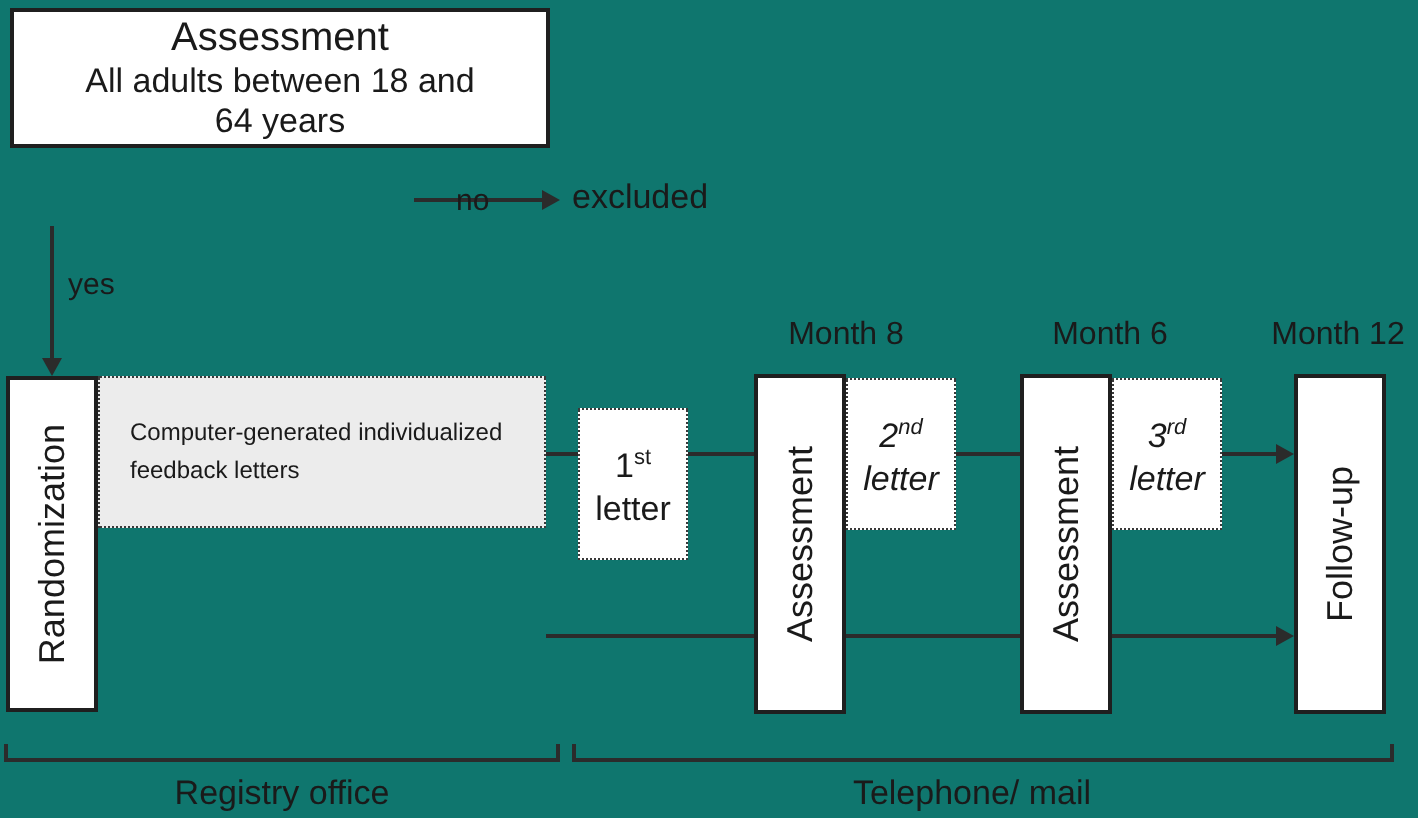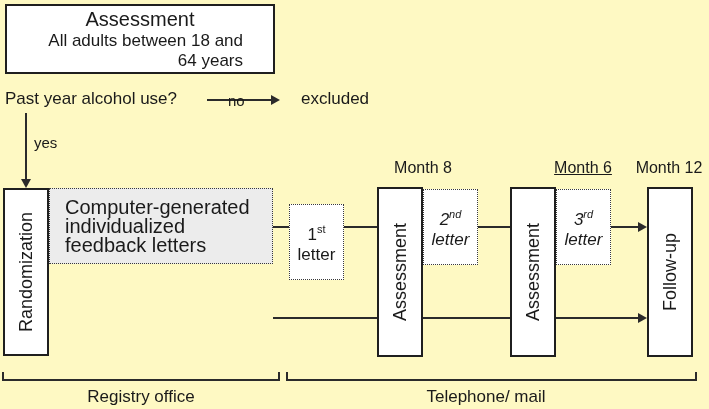--- a/index.html
+++ b/index.html
@@ -1,40 +1,40 @@
 <!DOCTYPE html>
 <html><head>
 <meta charset="utf-8">
 <style>
   * { margin: 0; padding: 0; box-sizing: border-box; }
   html, body { background: #ffffff; }
   .canvas {
     position: relative;
     width: 709px;
     height: 409px;
-    background: #fef9c3;
+    background: #0f766e;
     font-family: "Liberation Sans", "DejaVu Sans", sans-serif;
     color: #1a1a1a;
     overflow: hidden;
   }
   .abs { position: absolute; }
 
   
   .top-box {
     left: 5px; top: 4px; width: 270px; height: 70px;
     border: 2px solid #1f1f1f; background: #fff;
     display: flex; flex-direction: column; align-items: center; justify-content: center;
     text-align: center;
   }
   .top-box .title { font-size: 20px; line-height: 24px; }
-  .top-box .subtitle { font-size: 17px; line-height: 20px; padding: 0 30px; text-align: right; }
+  .top-box .subtitle { font-size: 17px; line-height: 20px; padding: 0 30px; }
 
   
   .question { left: 5px; top: 89px; font-size: 17px; }
-  .excluded { left: 301px; top: 89px; font-size: 17px; }
+  .excluded { left: 286px; top: 89px; font-size: 17px; }
   .hline { height: 2px; background: #2b2b2b; }
   .vline { width: 2px; background: #2b2b2b; }
   .arrow-right {
     width: 0; height: 0;
     border-top: 5px solid transparent; border-bottom: 5px solid transparent;
     border-left: 9px solid #2b2b2b;
   }
   .arrow-down {
     width: 0; height: 0;
     border-left: 5px solid transparent; border-right: 5px solid transparent;
@@ -50,21 +50,21 @@
   .vtext {
     writing-mode: vertical-rl; transform: rotate(180deg);
     font-size: 18px; white-space: nowrap;
   }
 
   
   .arm-box {
     left: 49px; width: 224px; height: 76px;
     border: 1px dotted #3a3a3a; background: #ececec;
     display: flex; align-items: center;
-    font-size: 20px; line-height: 19px;
+    font-size: 12px; line-height: 19px;
     padding-left: 15px; padding-right: 8px;
   }
 
   
   .letter-box {
     width: 55px; height: 76px;
     border: 1px dotted #3a3a3a; background: #ffffff;
     display: flex; flex-direction: column; align-items: center; justify-content: center;
     font-size: 17px; line-height: 21px; text-align: center;
   }
@@ -84,40 +84,39 @@
 </head>
 <body>
 
 <div class="canvas">
 
   <div class="abs top-box">
     <div class="title">Assessment</div>
     <div class="subtitle">All adults between 18 and 64 years</div>
   </div>
 
-  <div class="abs question">Past year alcohol use?</div>
   <div class="abs hline" style="left:207px; top:99px; width:66px;"></div>
   <div class="abs arrow-right" style="left:271px; top:95px;"></div>
   <div class="abs small-label" style="left:228px; top:92px;">no</div>
   <div class="abs excluded">excluded</div>
 
   <div class="abs vline" style="left:25px; top:113px; height:68px;"></div>
   <div class="abs arrow-down" style="left:21px; top:179px;"></div>
   <div class="abs small-label" style="left:34px; top:134px;">yes</div>
 
   <div class="abs vbox" style="left:3px; top:188px; width:46px; height:168px;">
     <span class="vtext">Randomization</span>
   </div>
 
   <div class="abs arm-box" style="top:188px;">
     <span>Computer-generated individualized feedback letters</span>
   </div>
 
   <div class="abs month-label" style="left:381px;">Month 8</div>
-  <div class="abs month-label" style="left:541px;text-decoration:underline;">Month 6</div>
+  <div class="abs month-label" style="left:513px;">Month 6</div>
   <div class="abs month-label" style="left:627px;">Month 12</div>
 
   <div class="abs hline" style="left:273px; top:226px; width:16px;"></div>
   <div class="abs hline" style="left:344px; top:226px; width:33px;"></div>
   <div class="abs hline" style="left:478px; top:226px; width:32px;"></div>
   <div class="abs hline" style="left:610px; top:226px; width:30px;"></div>
   <div class="abs arrow-right" style="left:638px; top:222px;"></div>
 
   <div class="abs hline" style="left:273px; top:317px; width:104px;"></div>
   <div class="abs hline" style="left:423px; top:317px; width:87px;"></div>

